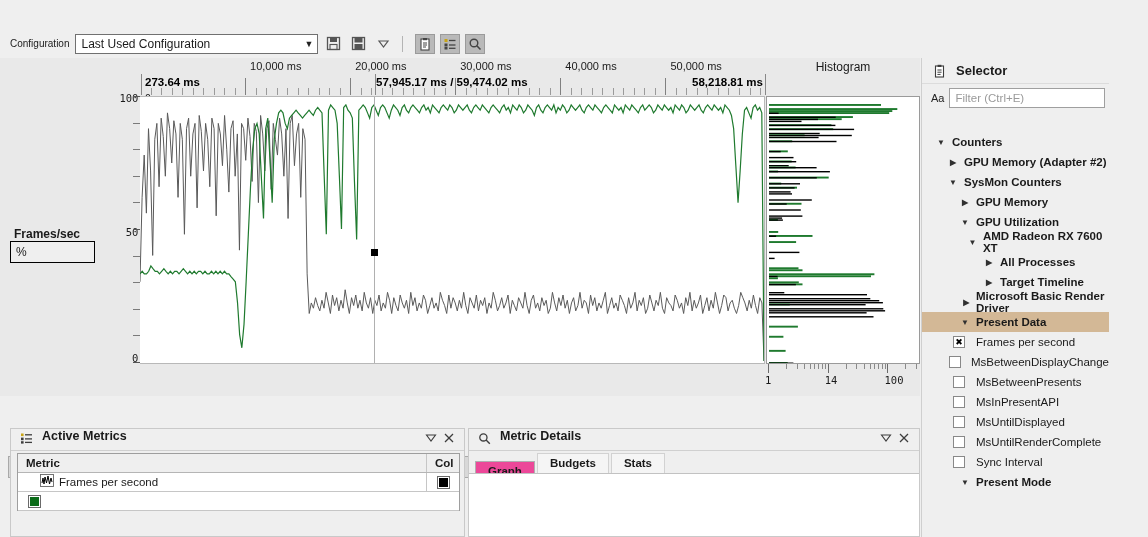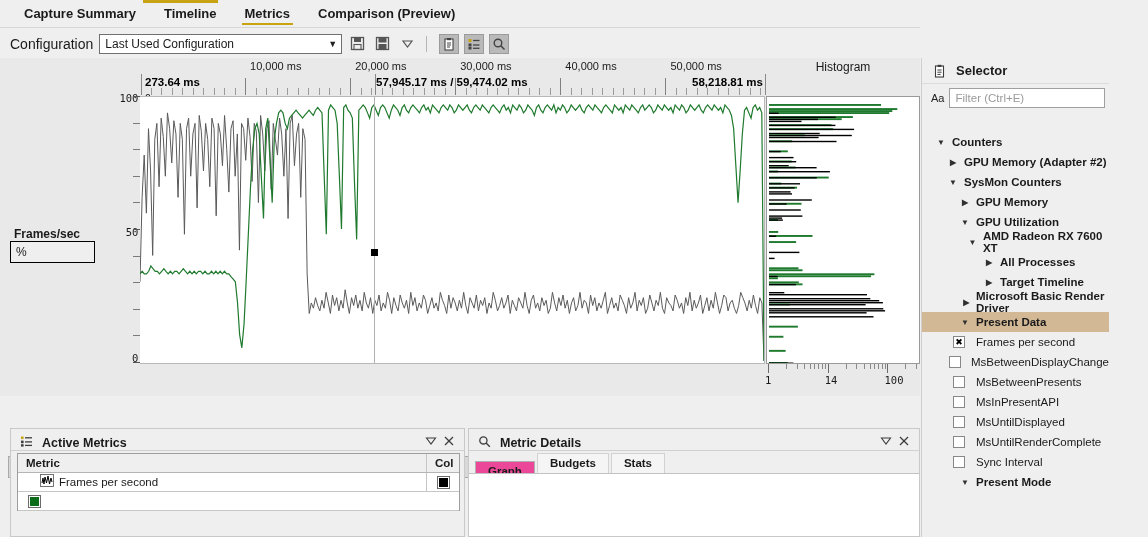--- a/index.html
+++ b/index.html
@@ -34,21 +34,21 @@
   .tab.active::after {
     content:''; position:absolute; left:11px; right:11px; bottom:1px;
     height:2px; background:#c8a415;
   }
 
   
   .configbar {
     position:absolute; left:0; top:29px; width:920px; height:29px;
     background:#efefef; display:flex; align-items:center; padding-left:10px;
   }
-  .cfg-label { font-size:14px; margin-right:6px; }
+  .cfg-label { font-size:10px; margin-right:6px; }
   .cfg-select {
     width:243px; height:20px; background:#fff; border:1px solid #707070;
     display:flex; align-items:center; justify-content:space-between;
     padding:0 4px 0 5px; font-size:12px;
   }
   .cfg-select .caret { font-size:9px; color:#222; }
   .tb { width:20px; height:20px; margin-left:5px; display:flex; align-items:center;
         justify-content:center; }
   .tb.sep { width:1px; height:16px; background:#b4b4b4; margin:0 7px 0 9px; }
   .tb.on { background:#b9b9b9; border:1px solid #9b9b9b; }
@@ -107,21 +107,21 @@
           font-family:"DejaVu Sans Mono", monospace; }
 
   .hscroll {
     position:absolute; left:8px; top:398px; width:745px; height:22px;
     background:#d8d8d8; border:1px solid #a9a9a9;
     display:flex; align-items:center; justify-content:space-between;
     padding:0 5px;
   }
   .hscroll .arw { color:#5a6880; font-size:13px; }
   .pane-head {
-    height:22px; display:flex; align-items:flex-end; padding:0 6px;
+    height:22px; display:flex; align-items:flex-start; padding:0 6px;
     border-bottom:1px solid #d0d0d0;
   }
   .pane-title { font-size:12.5px; font-weight:bold; margin-left:7px; flex:1; }
   .pane-btn { width:18px; height:18px; display:flex; align-items:center;
               justify-content:center; color:#3d3d3d; }
 
   .am {
     position:absolute; left:10px; top:428px; width:455px; height:109px;
     background:#efefef; border:1px solid #c9c9c9;
   }
@@ -182,29 +182,20 @@
   .cb { width:12px; height:12px; border:1px solid #888; background:#fff;
         display:flex; align-items:center; justify-content:center;
         font-size:9px; line-height:1; color:#000; }
   .cbwrap { width:26px; display:flex; align-items:center; justify-content:center; }
 </style>
 </head>
 <body>
 
 <div id="app">
 
-  <div class="tabbar">
-    <div class="parent-tab-stub"></div>
-    <div class="tabs" id="tabs-host">
-        <div class="tab">Capture Summary</div>
-        <div class="tab">Timeline</div>
-        <div class="tab active">Metrics</div>
-        <div class="tab">Comparison (Preview)</div>
-      </div>
-  </div>
 
   <div class="configbar">
     <span class="cfg-label">Configuration</span>
     <div class="cfg-select">
       <span>Last Used Configuration</span>
       <span class="caret">▼</span>
     </div>
     <div class="tb">
       <svg width="15" height="15" viewBox="0 0 15 15">
           <rect x="1.5" y="1.5" width="12" height="12" fill="none" stroke="#555" stroke-width="1.3"></rect>

